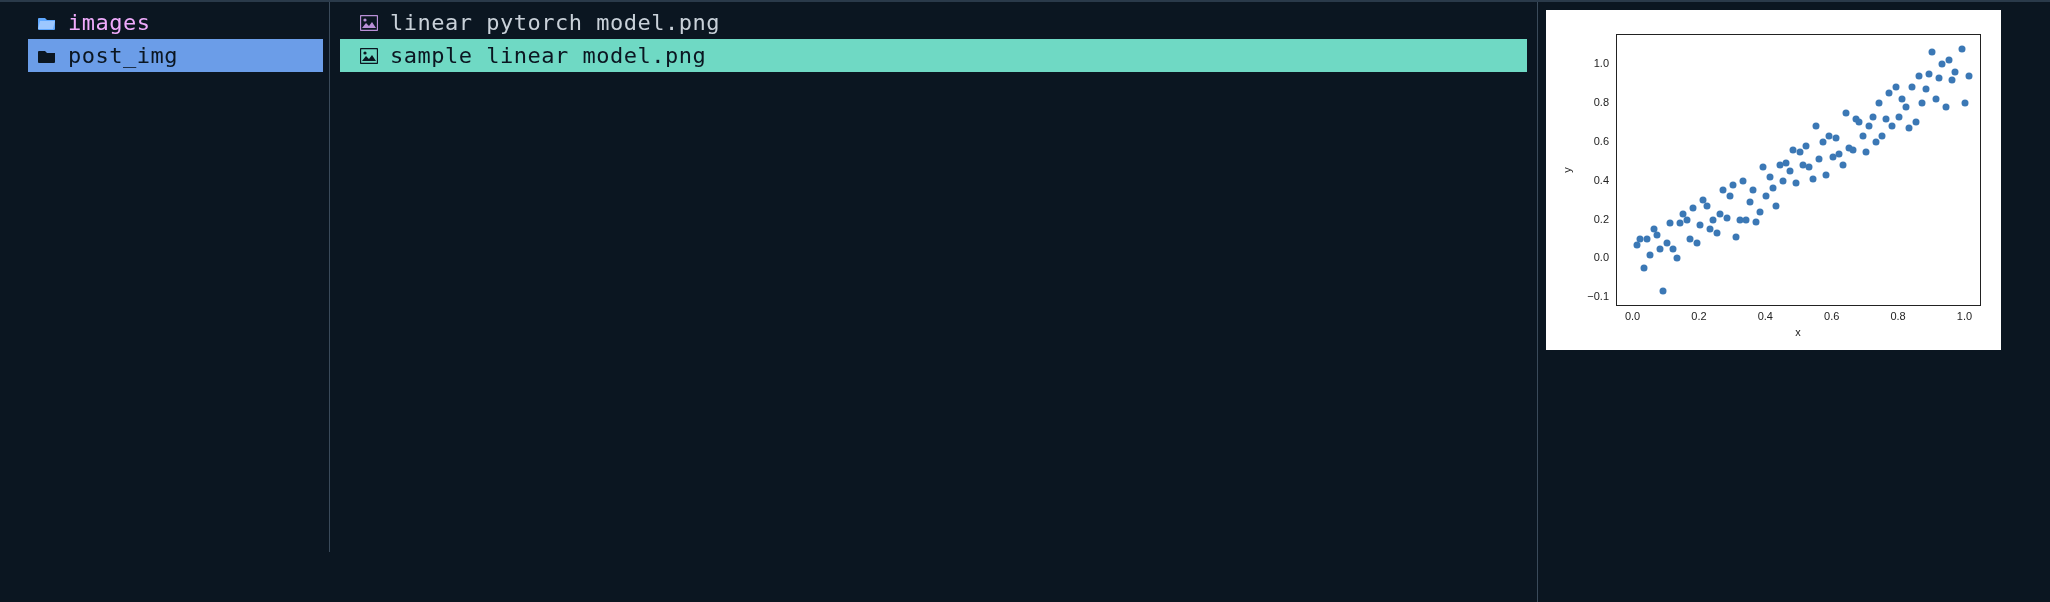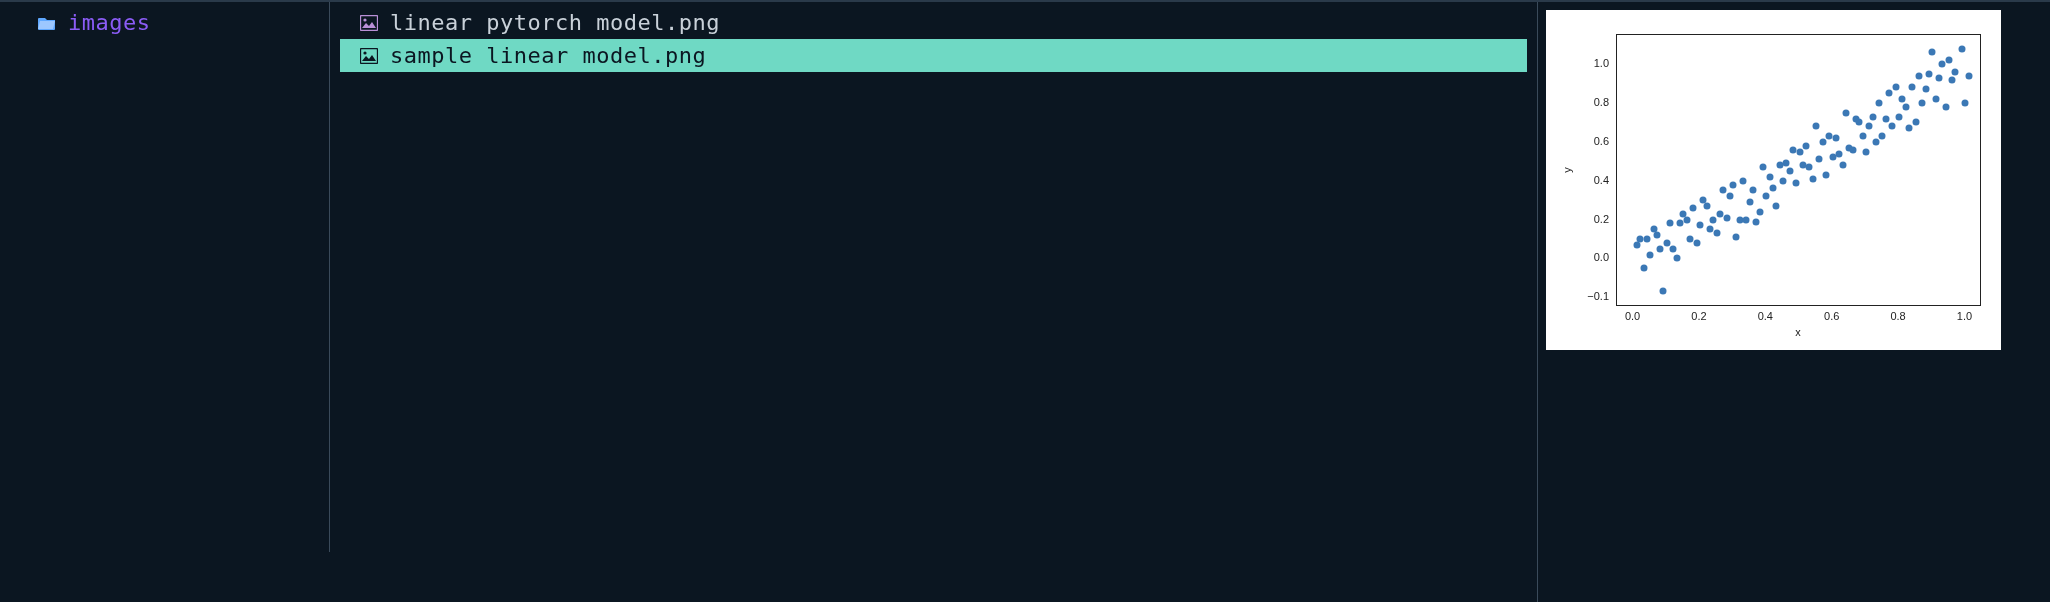--- a/index.html
+++ b/index.html
@@ -70,21 +70,21 @@
       color: #0b1621;
     }
     .icon {
       display: inline-flex;
       align-items: center;
       justify-content: center;
       width: 22px;
       margin-right: 10px;
     }
     .label { letter-spacing: 0.5px; }
-    .folder-row .label { color: #8b5cf6; }
+    .folder-row .label { color: #f0abfc; }
     .right-pane .label { color: #c9d1d9; }
     .row.sel-file .label { color: #0b1621; }
 
     
     .chart-card {
       background: #ffffff;
       width: 455px;
       height: 340px;
       position: relative;
       font-family: -apple-system, sans-serif;
@@ -129,20 +129,28 @@
   <div class="panes">
     <div class="left-pane">
       <div class="row folder-row">
         <span class="icon">
           <svg width="18" height="14" viewBox="0 0 18 14">
               <path fill="#5fa8ff" d="M1 2h6l2 2h8v9a1 1 0 0 1-1 1H1a1 1 0 0 1-1-1V3a1 1 0 0 1 1-1z"></path>
               <path fill="#9cc7ff" d="M2 5h15l-2 8H0z"></path>
             </svg>
         </span>
         <span class="label">images</span>
+      </div>
+      <div class="row folder-open" style="background:#6b9de8;">
+        <span class="icon">
+          <svg width="18" height="14" viewBox="0 0 18 14">
+              <path fill="#0b1621" d="M1 2h6l2 2h8v9a1 1 0 0 1-1 1H1a1 1 0 0 1-1-1V3a1 1 0 0 1 1-1z"></path>
+            </svg>
+        </span>
+        <span class="label" style="color:#0b1621">post_img</span>
       </div>
     </div>
     <div class="right-pane">
       <div class="row">
         <span class="icon">
           <svg width="18" height="16" viewBox="0 0 18 16">
               <rect x="0.5" y="0.5" width="17" height="15" rx="1" fill="none" stroke="#b98fd6" stroke-width="1.3"></rect>
               <circle cx="5" cy="5" r="1.6" fill="#b98fd6"></circle>
               <path d="M2 13l4-5 3 3 3-4 4 6z" fill="#b98fd6"></path>
             </svg>

